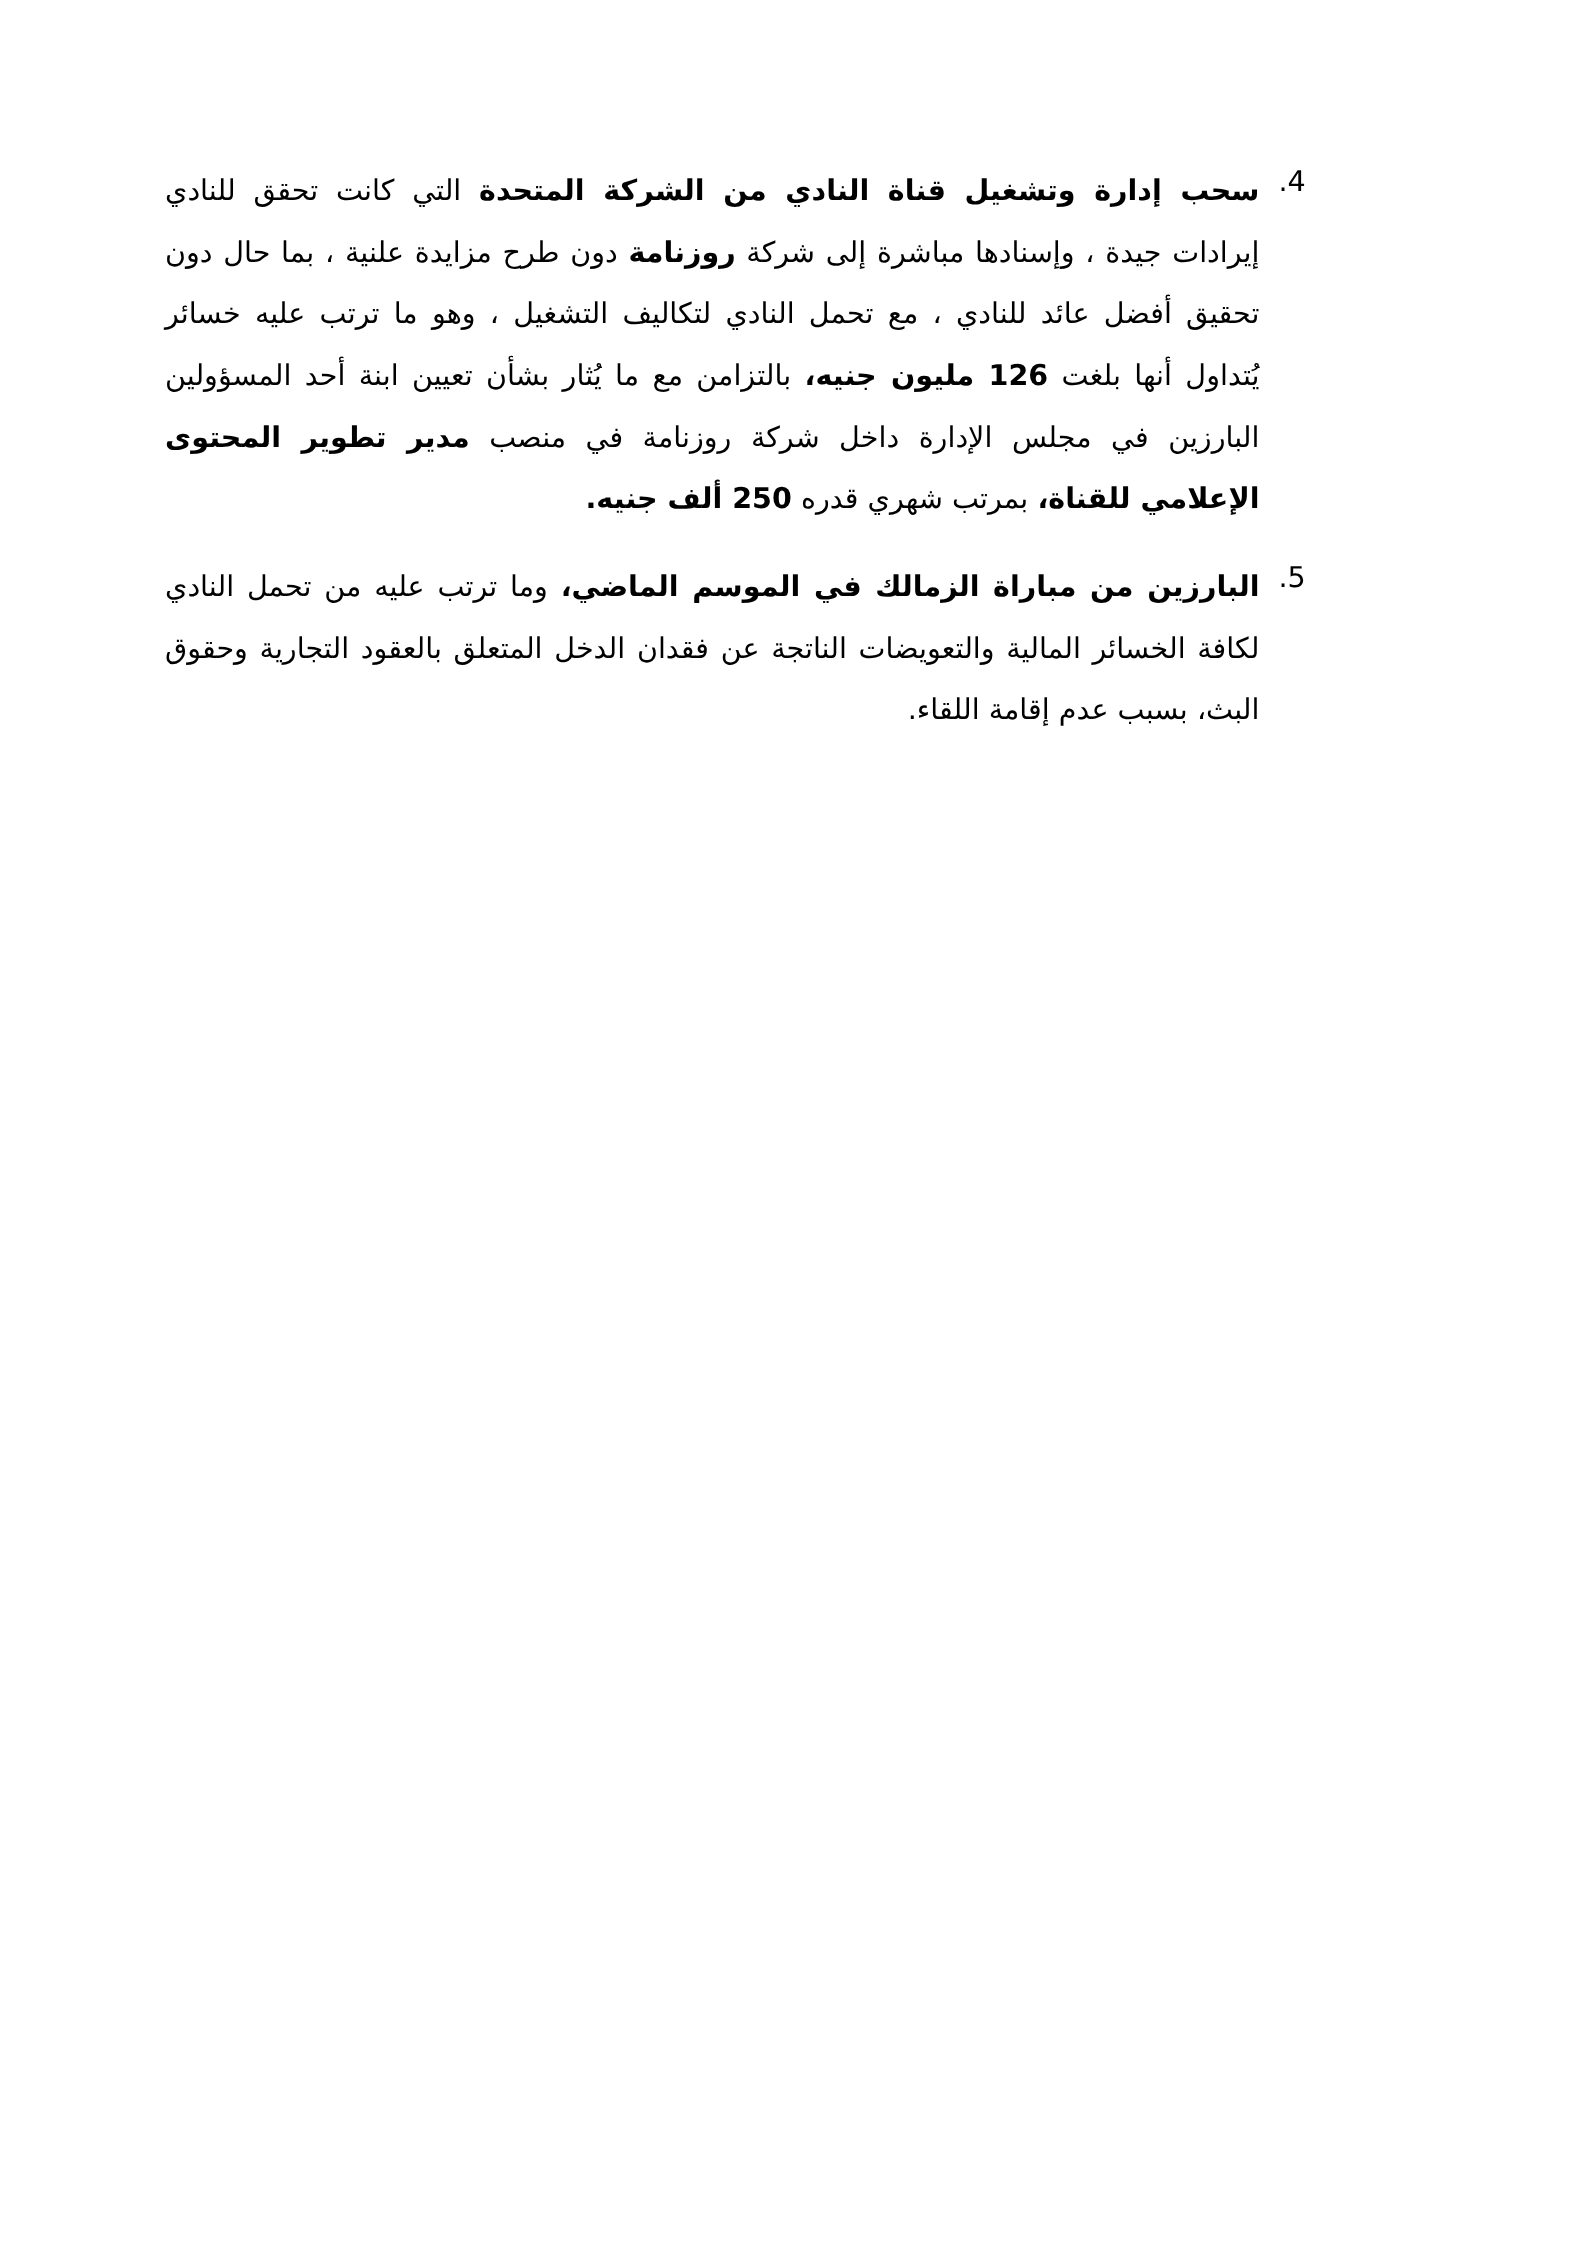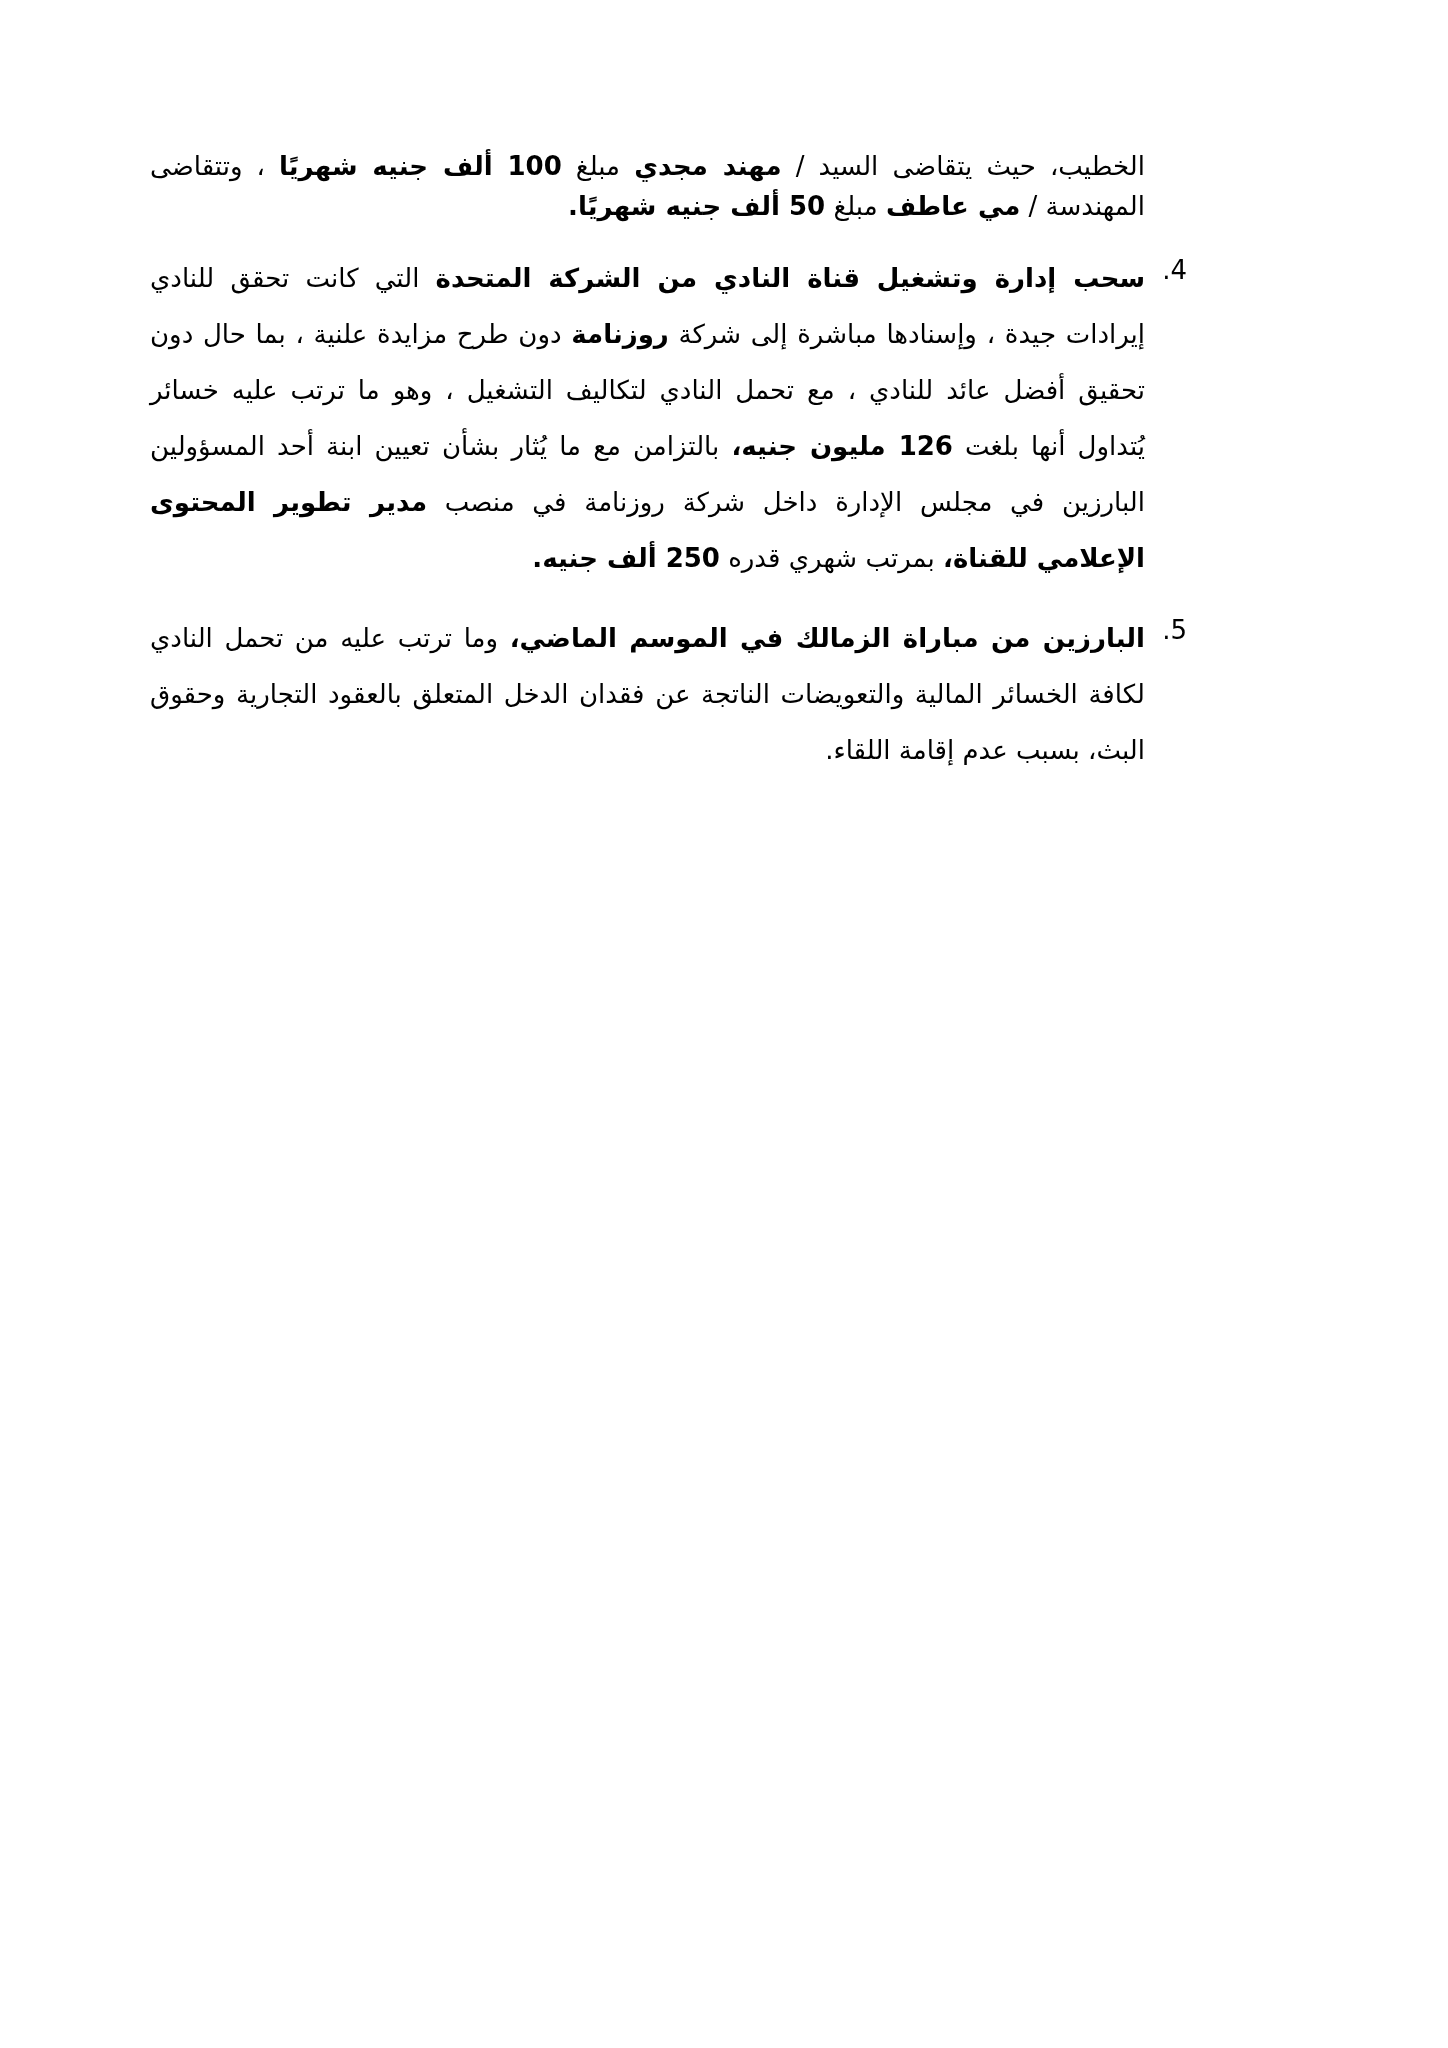--- a/index.html
+++ b/index.html
@@ -50,21 +50,20 @@
   .b {
     font-weight: bold;
   }
 </style>
 </head>
 <body>
 
 <div class="page">
   <div class="content" dir="rtl">
 
-    <p class="para"><span>الخطيب، حيث يتقاضى السيد / </span><span class="b">مهند مجدي</span><span> مبلغ </span><span class="b">100 ألف جنيه شهريًا</span><span> ، وتتقاضى المهندسة / </span><span class="b">مي عاطف</span><span> مبلغ </span><span class="b">50 ألف جنيه شهريًا.</span></p>
 
     <div class="list-item">
       <span class="list-marker">4.</span>
       <div class="item-text"><span class="b">سحب إدارة وتشغيل قناة النادي من الشركة المتحدة</span><span> التي كانت تحقق للنادي إيرادات جيدة ، وإسنادها مباشرة إلى شركة </span><span class="b">روزنامة</span><span> دون طرح مزايدة علنية ، بما حال دون تحقيق أفضل عائد للنادي ، مع تحمل النادي لتكاليف التشغيل ، وهو ما ترتب عليه خسائر يُتداول أنها بلغت </span><span class="b">126 مليون جنيه،</span><span> بالتزامن مع ما يُثار بشأن تعيين ابنة أحد المسؤولين البارزين في مجلس الإدارة داخل شركة روزنامة في منصب </span><span class="b">مدير تطوير المحتوى الإعلامي للقناة،</span><span> بمرتب شهري قدره </span><span class="b">250 ألف جنيه.</span></div>
     </div>
 
     <div class="list-item">
       <span class="list-marker">5.</span>
       <div class="item-text"><span class="b">البارزين من مباراة الزمالك في الموسم الماضي،</span><span> وما ترتب عليه من تحمل النادي لكافة الخسائر المالية والتعويضات الناتجة عن فقدان الدخل المتعلق بالعقود التجارية وحقوق البث، بسبب عدم إقامة اللقاء.</span></div>
     </div>

